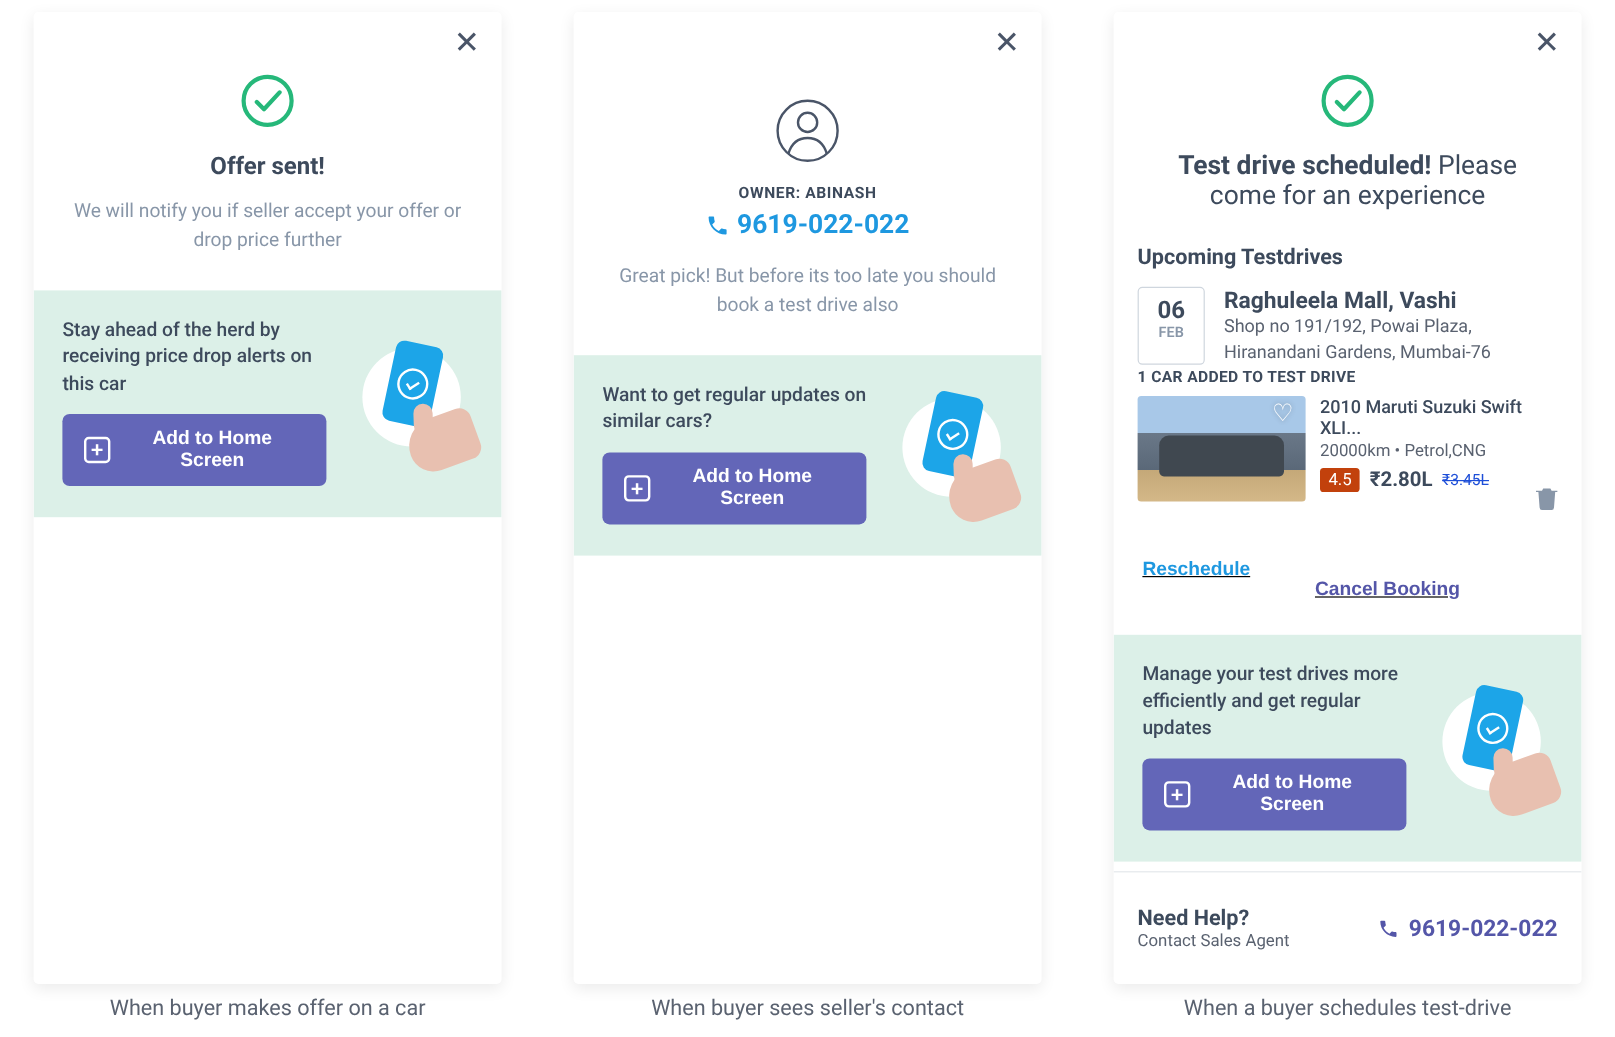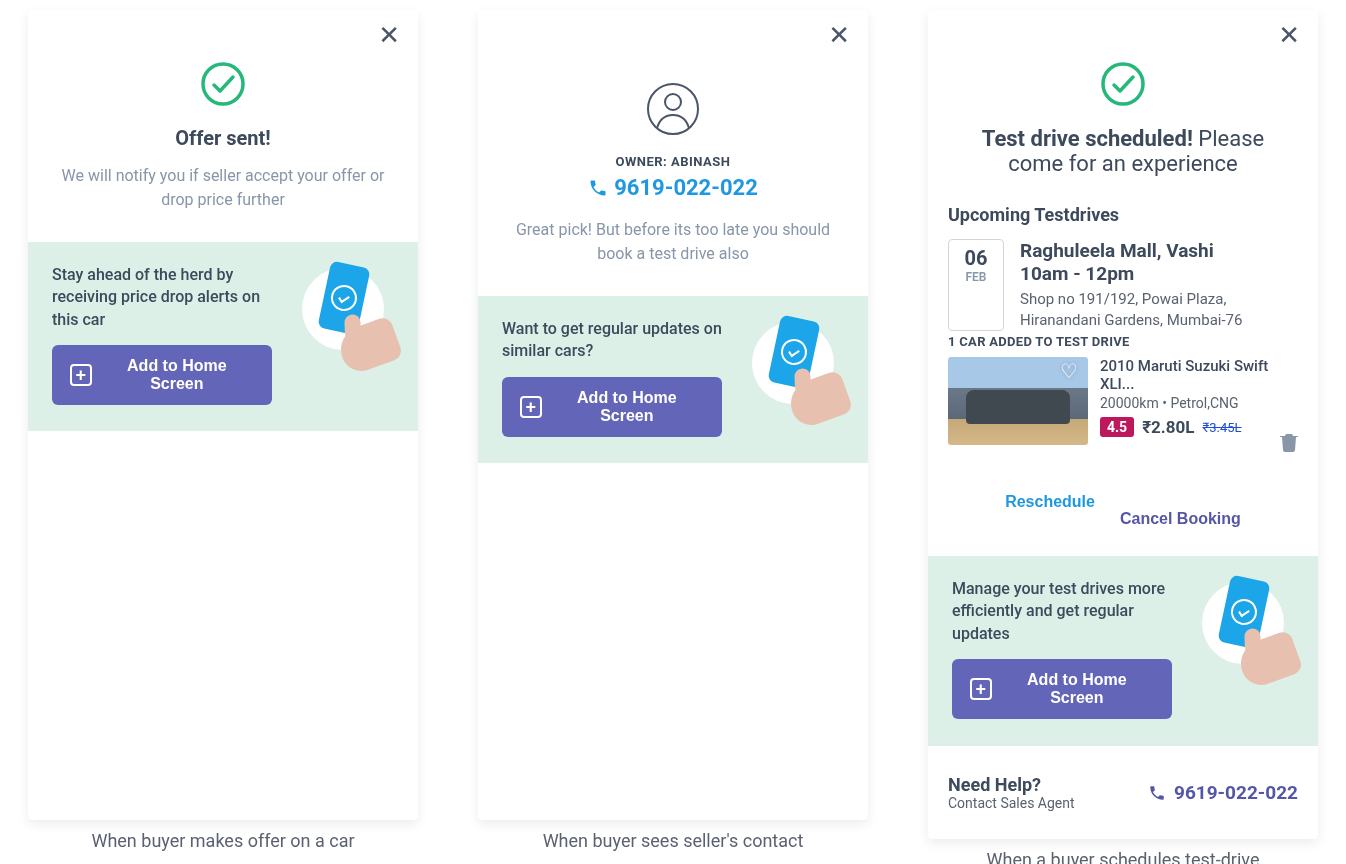--- a/index.html
+++ b/index.html
@@ -11,21 +11,21 @@
 .top-section { padding: 50px 30px 30px; text-align: center; }
 .check-icon { width: 48px; height: 48px; margin: 0 auto 18px; }
 .check-icon svg { width: 100%; height: 100%; }
 .user-icon { width: 54px; height: 54px; margin: 0 auto 18px; }
 .title { font-size: 20px; font-weight: 700; color: #3d4a5c; margin-bottom: 14px; }
 .title .light { font-weight: 400; }
 .subtitle { font-size: 16px; color: #8896a8; line-height: 1.5; }
 .owner-label { font-size: 13px; font-weight: 700; color: #3d4a5c; letter-spacing: 0.5px; margin-bottom: 6px; }
 .phone-link { display: flex; align-items: center; justify-content: center; gap: 6px; color: #1e98e0; font-size: 22px; font-weight: 700; margin-bottom: 18px; }
 .phone-link svg { width: 20px; height: 20px; fill: #1e98e0; }
-.promo-banner { background: #dcf0e8; padding: 22px 24px 26px; display: flex; gap: 24px; position: relative; }
+.promo-banner { background: #dcf0e8; padding: 22px 24px 26px; display: flex; gap: 24px; align-items: center; position: relative; }
 .promo-text { flex: 1; }
 .promo-msg { font-size: 16px; color: #3d4a5c; font-weight: 500; line-height: 1.4; margin-bottom: 14px; }
 .add-home-btn { background: #6366b8; color: #fff; border: none; padding: 12px 18px; font-size: 16px; font-weight: 600; border-radius: 6px; display: flex; align-items: center; gap: 8px; cursor: pointer; }
 .add-home-btn .plus-box { width: 22px; height: 22px; border: 2px solid #fff; border-radius: 4px; display: flex; align-items: center; justify-content: center; font-size: 18px; line-height: 1; }
 .hand-phone { width: 98px; height: 98px; flex-shrink: 0; position: relative; }
 .hand-circle { width: 82px; height: 82px; background: #fff; border-radius: 50%; position: absolute; top: 4px; left: 6px; }
 .phone-shape { position: absolute; width: 40px; height: 68px; background: #1ca5e8; border-radius: 7px; top: 0; left: 28px; transform: rotate(12deg); display: flex; align-items: center; justify-content: center; }
 .phone-shape::before { content: ""; position: absolute; width: 22px; height: 22px; border: 2.5px solid #fff; border-radius: 50%; }
 .phone-shape::after { content: ""; position: absolute; width: 8px; height: 4px; border-left: 2px solid #fff; border-bottom: 2px solid #fff; transform: rotate(-45deg); }
 .hand-shape { position: absolute; bottom: -6px; right: -4px; width: 58px; height: 44px; background: #e8c0b0; border-radius: 24px 10px 10px 20px; transform: rotate(-20deg); }
@@ -45,26 +45,26 @@
 .td-addr { font-size: 15px; color: #5a6270; line-height: 1.4; }
 .added-label { font-size: 13px; font-weight: 700; color: #3d4a5c; margin: 3px 0 8px; letter-spacing: 0.3px; }
 .car-row { display: flex; gap: 12px; position: relative; }
 .car-img { width: 140px; height: 88px; background: linear-gradient(180deg, #a8c8e8 0%, #a8c8e8 35%, #6a7888 35%, #5a6878 70%, #c4a878 70%, #d4b888 100%); border-radius: 3px; position: relative; flex-shrink: 0; }
 .car-img::after { content:""; position:absolute; left:18px; right:18px; top:38%; height:38%; background:#404850; border-radius:8px 8px 4px 4px; }
 .heart-btn { position: absolute; top: 2px; right: 2px; width: 26px; height: 26px; color: #fff; font-size: 20px; filter: drop-shadow(0 0 2px rgba(0,0,0,0.4)); }
 .car-details { flex: 1; font-size: 15px; color: #3d4a5c; }
 .car-title { font-weight: 500; margin-bottom: 2px; }
 .car-meta { font-size: 14px; color: #5a6270; margin-bottom: 6px; }
 .price-row { display: flex; align-items: center; gap: 8px; }
-.rating-badge { background: #be185d; color: #fff; font-size: 14px; font-weight: 700; padding: 2px 7px; border-radius: 3px; }
+.rating-badge { background: #c2410c; color: #fff; font-size: 14px; font-weight: 400; padding: 2px 7px; border-radius: 3px; }
 .price-now { font-size: 17px; font-weight: 700; color: #3d4a5c; }
 .price-old { font-size: 13px; color: #1d4ed8; text-decoration: line-through; }
 .trash-btn { position: absolute; right: 0; bottom: -10px; color: #8896a8; background: none; border: none; cursor: pointer; }
 .trash-btn svg { width: 18px; height: 20px; }
-.action-row { display: flex; justify-content: center; gap: 25px; padding: 30px 4px 18px; }
+.action-row { display: flex; justify-content: flex-start; gap: 54px; padding: 30px 4px 18px; text-decoration: underline; }
 .link-reschedule { color: #1e98e0; font-size: 16px; font-weight: 600; background: none; border: none; cursor: pointer; }
 .link-cancel { color: #5456a8; font-size: 16px; font-weight: 600; background: none; border: none; cursor: pointer; margin-top: 35px; }
 .help-bar { border-top: 1px solid #e4e8ec; padding: 28px 20px; display: flex; justify-content: space-between; align-items: center; margin-top: auto; }
 .help-left .help-title { font-size: 18px; font-weight: 700; color: #3d4a5c; }
 .help-left .help-sub { font-size: 14px; color: #5a6270; }
 .help-phone { color: #5456a8; font-size: 19px; font-weight: 700; display: flex; align-items: center; gap: 8px; }
 .help-phone svg { width: 18px; height: 18px; fill: #5456a8; }
 .spacer { flex: 1; }
 </style>
 </head>
@@ -167,21 +167,20 @@
 
       <div class="upcoming-wrap">
         <div class="upcoming-head">Upcoming Testdrives</div>
         <div class="td-row">
           <div class="date-box">
             <div class="date-day">06</div>
             <div class="date-month">FEB</div>
           </div>
           <div class="td-info">
             <div class="td-loc">Raghuleela Mall, Vashi</div>
-            <div class="td-time">10am - 12pm</div>
             <div class="td-addr">Shop no 191/192, Powai Plaza, Hiranandani Gardens, Mumbai-76</div>
           </div>
         </div>
         <div class="added-label">1 CAR ADDED TO TEST DRIVE</div>
         <div class="car-row">
           <div class="car-img">
             <div class="heart-btn">♡</div>
           </div>
           <div class="car-details">
             <div class="car-title">2010 Maruti Suzuki Swift XLI...</div>

